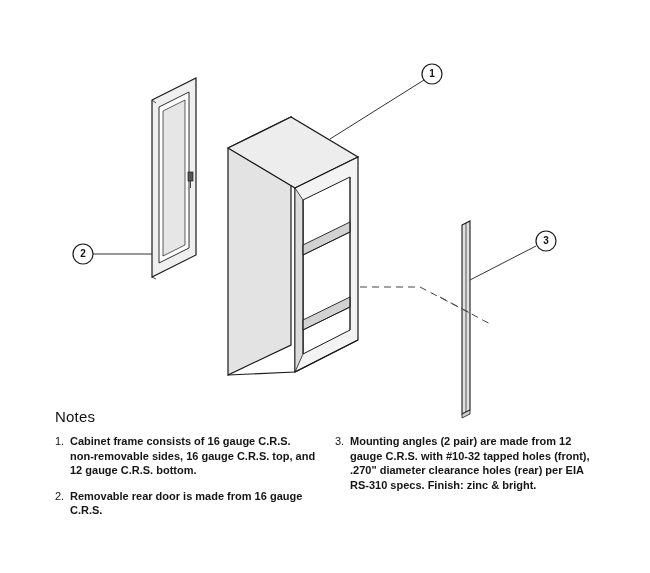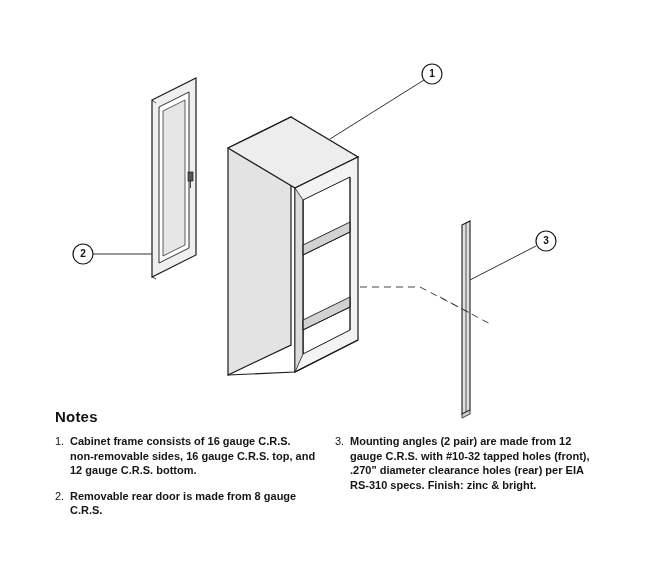--- a/index.html
+++ b/index.html
@@ -28,21 +28,21 @@
     height: 573px;
   }
   .notes-block {
     position: absolute;
     left: 55px;
     top: 408px;
     width: 545px;
   }
   .notes-title {
     font-size: 15px;
-    font-weight: bold;
+    font-weight: normal;
     letter-spacing: 0.2px;
     margin: 0 0 9px 0;
     color: #111;
   }
   .notes-cols {
     display: flex;
     flex-direction: row;
     align-items: flex-start;
     gap: 18px;
   }
@@ -155,21 +155,21 @@
     <div class="notes-title">Notes</div>
     <div class="notes-cols">
 
       <div class="notes-col">
         <div class="note">
           <span class="note-num">1.</span>
           <span class="note-text">Cabinet frame consists of 16 gauge C.R.S. non-removable sides, 16 gauge C.R.S. top, and 12 gauge C.R.S. bottom.</span>
         </div>
         <div class="note">
           <span class="note-num">2.</span>
-          <span class="note-text">Removable rear door is made from 8 gauge C.R.S.</span>
+          <span class="note-text">Removable rear door is made from 16 gauge C.R.S.</span>
         </div>
       </div>
 
       <div class="notes-col">
         <div class="note">
           <span class="note-num">3.</span>
           <span class="note-text">Mounting angles (2 pair) are made from 12 gauge C.R.S. with #10-32 tapped holes (front), .270" diameter clearance holes (rear) per EIA RS-310 specs.  Finish: zinc &amp; bright.</span>
         </div>
       </div>
 

